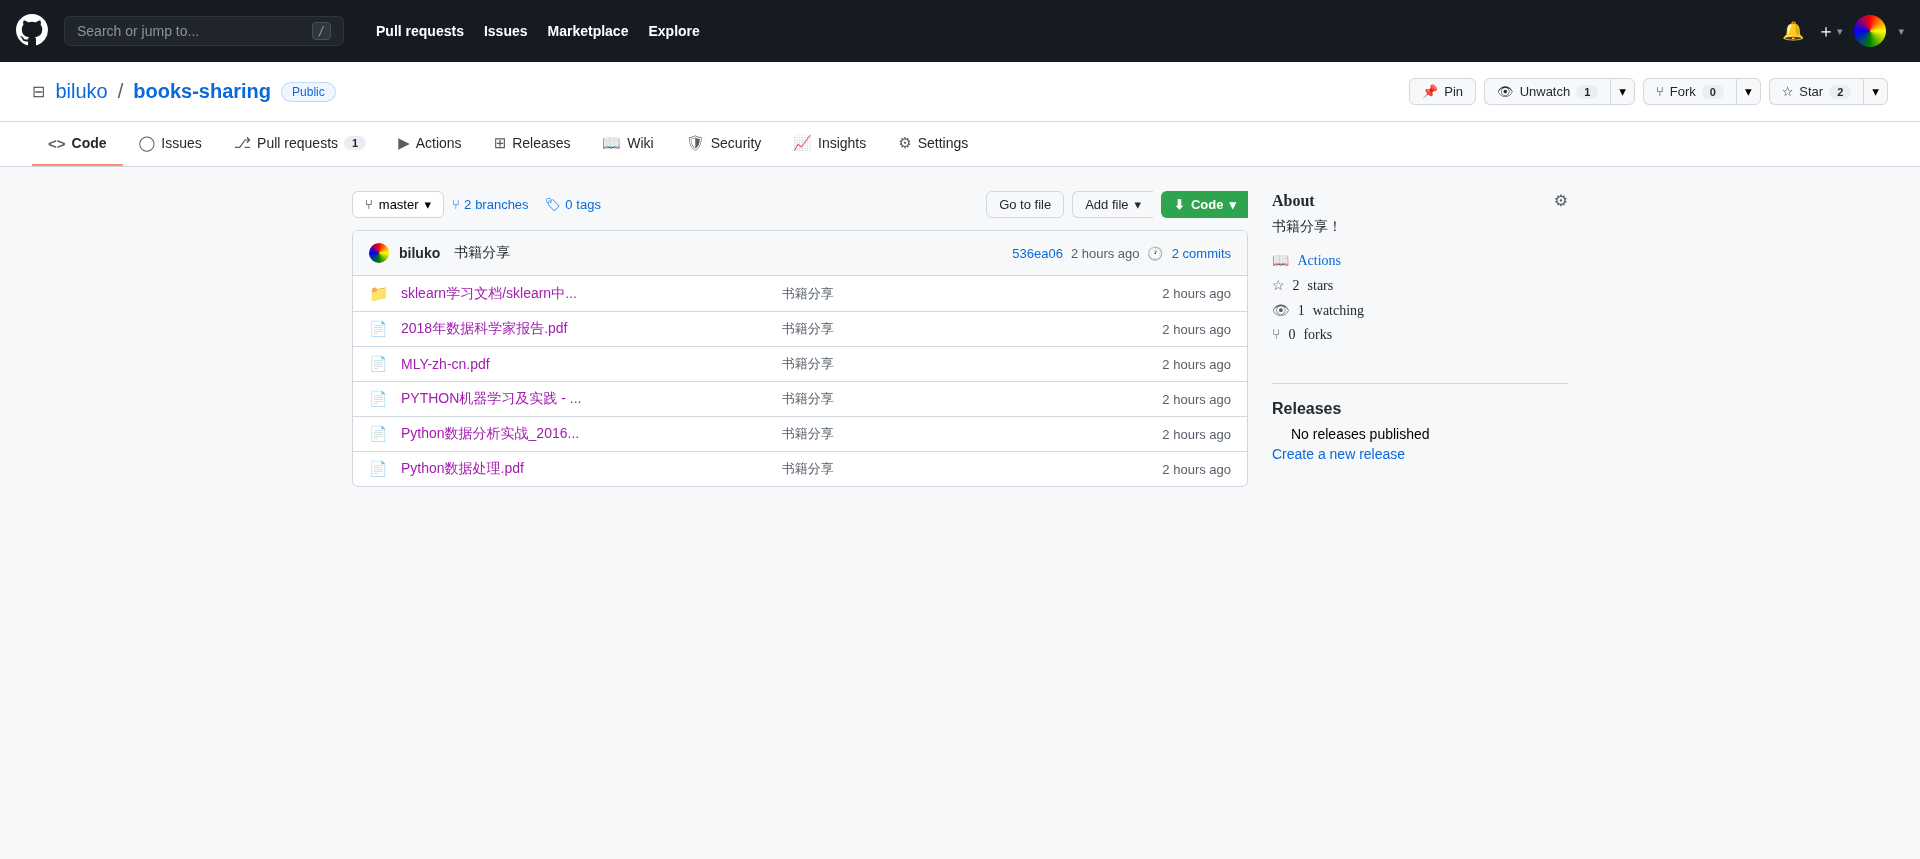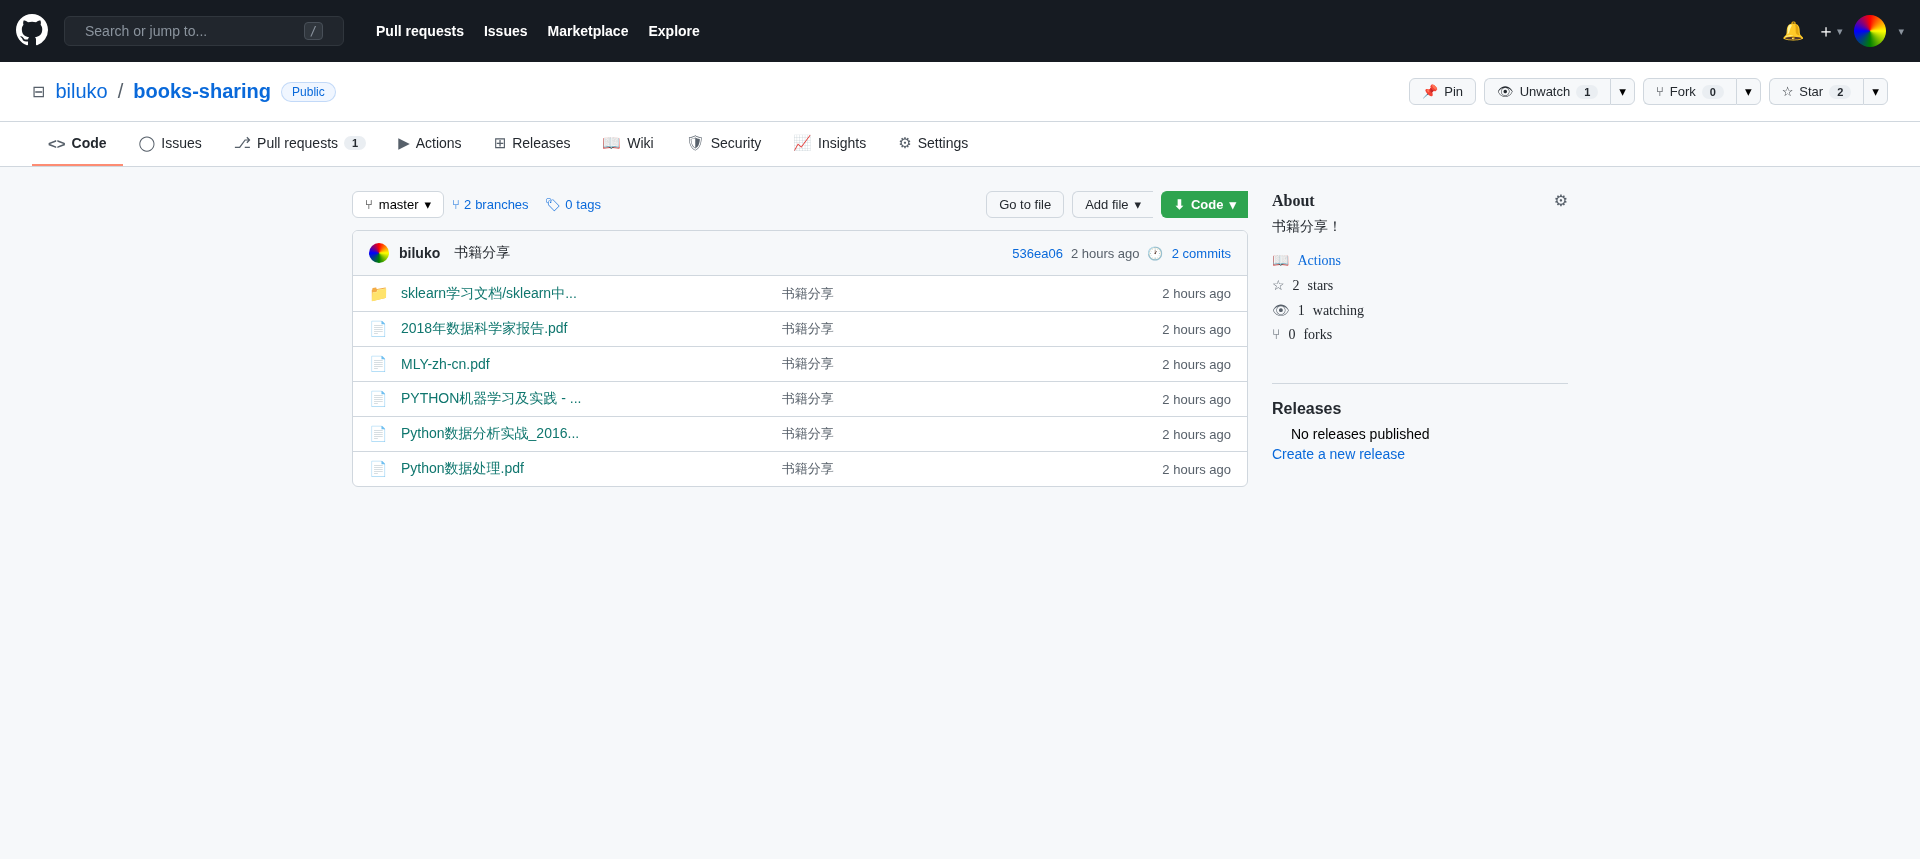--- a/index.html
+++ b/index.html
@@ -2,21 +2,21 @@
 <html><head>
   <meta charset="utf-8">
   <style>
     * { box-sizing: border-box; margin: 0; padding: 0; }
     body { font-family: -apple-system, BlinkMacSystemFont, "Segoe UI", Helvetica, Arial, sans-serif; font-size: 14px; background: #f6f8fa; color: #24292f; }
 
     
     .header { background: #161b22; display: flex; align-items: center; padding: 0 16px; height: 62px; gap: 16px; }
     .header-logo { color: white; flex-shrink: 0; }
     .header-logo svg { width: 32px; height: 32px; fill: white; }
-    .search-bar { display: flex; align-items: center; background: #21262d; border: 1px solid #30363d; border-radius: 6px; padding: 5px 20px; gap: 8px; width: 280px; cursor: text; }
+    .search-bar { display: flex; align-items: center; background: #21262d; border: 1px solid #30363d; border-radius: 6px; padding: 5px 12px; gap: 8px; width: 280px; cursor: text; }
     .search-bar span { color: #8b949e; font-size: 14px; flex: 1; }
     .search-kbd { background: #30363d; border: 1px solid #484f58; border-radius: 4px; color: #8b949e; font-size: 12px; padding: 1px 5px; }
     .header-nav { display: flex; gap: 4px; margin-left: 8px; }
     .header-nav a { color: white; text-decoration: none; font-weight: 600; font-size: 14px; padding: 6px 8px; white-space: nowrap; }
     .header-right { margin-left: auto; display: flex; align-items: center; gap: 12px; }
     .header-icon { color: white; font-size: 18px; cursor: pointer; }
     .header-avatar { width: 32px; height: 32px; border-radius: 50%; background: conic-gradient(red, yellow, green, blue, red); cursor: pointer; }
     .plus-btn { color: white; font-size: 18px; cursor: pointer; display: flex; align-items: center; gap: 2px; }
     .chevron-small { font-size: 11px; color: #8b949e; }
 
@@ -60,21 +60,21 @@
     .file-table-header { background: #f6f8fa; border-bottom: 1px solid #d0d7de; padding: 12px 16px; display: flex; align-items: center; gap: 10px; }
     .avatar-sm { width: 20px; height: 20px; border-radius: 50%; background: conic-gradient(red, yellow, green, blue, red); flex-shrink: 0; }
     .commit-author { font-weight: 600; font-size: 14px; }
     .commit-msg { font-size: 14px; color: #24292f; margin-left: 4px; }
     .commit-meta { margin-left: auto; display: flex; align-items: center; gap: 8px; color: #57606a; font-size: 13px; }
     .commit-hash { color: #0969da; font-family: Liberation Sans, sans-serif; text-decoration: none; font-size: 13px; }
     .file-row { display: flex; align-items: center; padding: 8px 16px; border-bottom: 1px solid #d0d7de; gap: 12px; }
     .file-row:last-child { border-bottom: none; }
     .file-icon { color: #54aeff; font-size: 16px; flex-shrink: 0; width: 20px; text-align: center; }
     .file-icon-doc { color: #57606a; font-size: 15px; flex-shrink: 0; width: 20px; text-align: center; }
-    .file-name { color: #0f766e; text-decoration: none; flex: 1; font-size: 14px; min-width: 0; overflow: hidden; text-overflow: ellipsis; white-space: nowrap; }
+    .file-name { color: #a21caf; text-decoration: none; flex: 1; font-size: 14px; min-width: 0; overflow: hidden; text-overflow: ellipsis; white-space: nowrap; }
     .file-msg { color: #57606a; font-size: 13px; flex: 1; }
     .file-time { color: #57606a; font-size: 13px; margin-left: auto; white-space: nowrap; }
 
     
     .about-section { margin-bottom: 40px; font-family: Liberation Serif, serif; }
     .about-header { display: flex; align-items: center; justify-content: space-between; margin-bottom: 8px; }
     .about-title { font-size: 16px; font-weight: 600; }
     .about-gear { color: #57606a; cursor: pointer; font-size: 16px; }
     .about-desc { font-size: 14px; color: #24292f; margin-bottom: 16px; }
     .about-links { display: flex; flex-direction: column; gap: 8px; }

